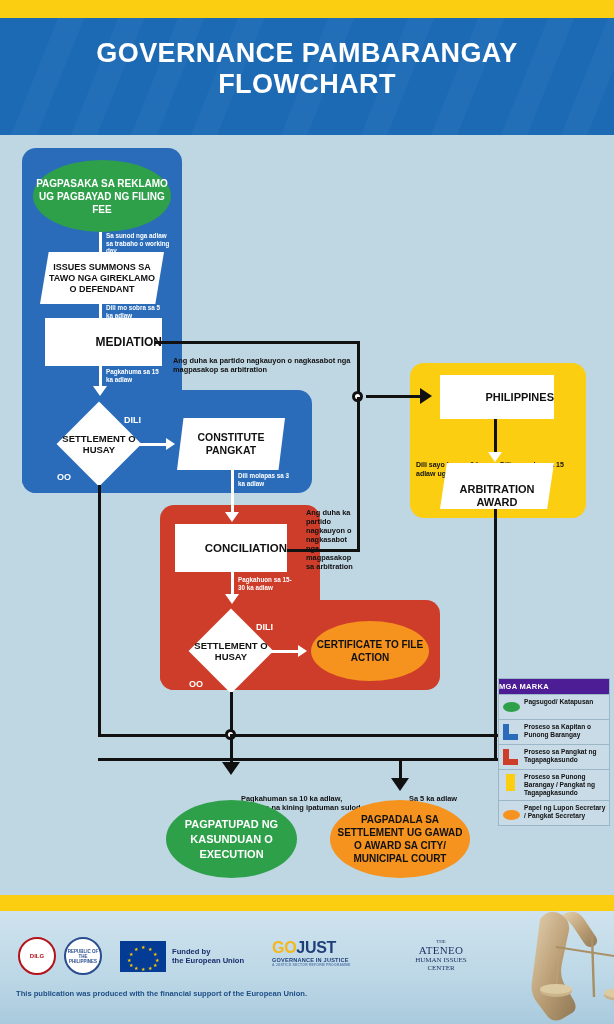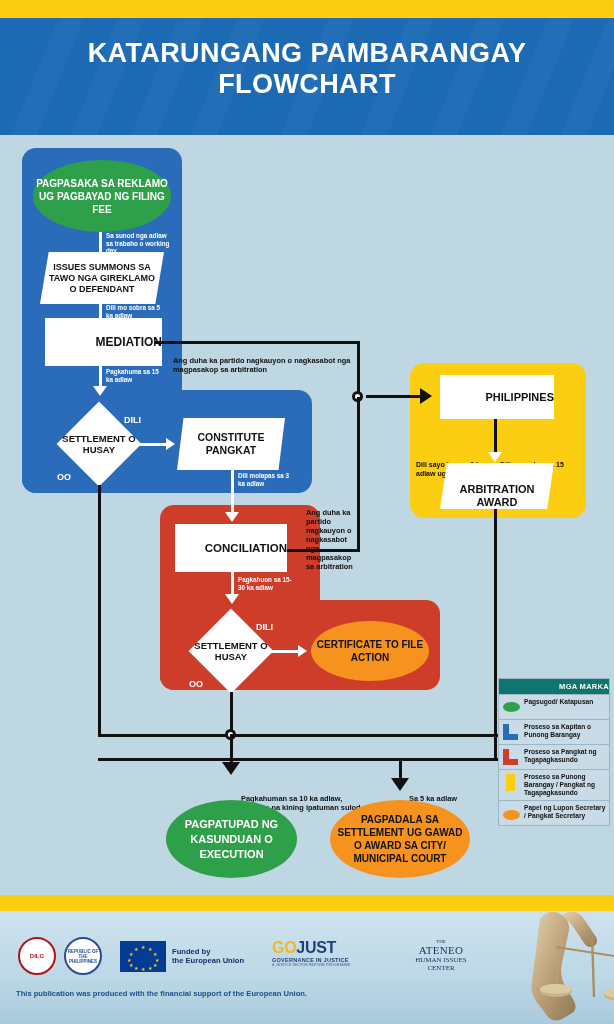--- a/index.html
+++ b/index.html
@@ -72,22 +72,22 @@
         background:#fff; border:3px solid #111; }
 
   .lbl{ position:absolute; font-size:6.3px; line-height:7.6px; font-weight:bold; }
   .lbl-w{ color:#fff; }
   .lbl-k{ color:#111;margin-top:34px; }
   .lbl-big{ font-size:9px; line-height:10px; font-weight:bold; color:#fff; }
 
   
   .legend{ position:absolute; left:498px; top:678px; width:112px;
       background:#c9dbe6; border:1px solid #9bb6c6; }
-  .legend-title{ background:#0f766e; color:#fff; font-weight:bold;
-      font-size:7.5px; text-align:right; padding:3px 0; letter-spacing:.3px; }
+  .legend-title{ background:#4c1d95; color:#fff; font-weight:bold;
+      font-size:7.5px; text-align:left; padding:3px 0; letter-spacing:.3px; }
   .legend-row{ display:flex; align-items:flex-start; gap:4px;
       padding:3px 3px 3px 4px; border-top:1px solid #9bb6c6; }
   .legend-sw{ flex:0 0 17px; height:17px; position:relative; margin-top:1px; }
   .sw-ell{ width:17px; height:10px; border-radius:50%; margin-top:3px; }
   .sw-L{ width:15px; height:16px; position:relative; }
   .sw-L:before{ content:""; position:absolute; left:0; top:0; width:6px; height:16px; }
   .sw-L:after{ content:""; position:absolute; left:0; bottom:0; width:15px; height:6px; }
   .sw-L.blue:before,.sw-L.blue:after{ background:#2a6cba; }
   .sw-L.red:before,.sw-L.red:after{ background:#ce3d2a; }
   .sw-bar{ width:9px; height:17px; background:#fbce11; margin-left:3px; }
@@ -135,21 +135,21 @@
         <i style="left:90px"></i>
         <i style="left:150px"></i>
       <i style="left:210px"></i>
         <i style="left:300px"></i>
         <i style="left:380px"></i>
       <i style="left:450px"></i>
         <i style="left:520px"></i>
         <i style="left:580px"></i>
     </div>
     <div class="header-title">
-      <span>KATARUNGANG PAMBARANGAY</span>
+      <span>GOVERNANCE PAMBARANGAY</span>
       <span class="l2">FLOWCHART</span>
     </div>
   </div>
 
   <div class="band band-blue" style="left:22px; top:148px; width:160px; height:345px;"></div>
   <div class="band band-blue" style="left:22px; top:390px; width:290px; height:103px;"></div>
   <div class="band band-red" style="left:160px; top:505px; width:160px; height:185px;"></div>
   <div class="band band-red" style="left:160px; top:600px; width:280px; height:90px;"></div>
   <div class="band band-yellow" style="left:410px; top:363px; width:176px; height:155px;"></div>
 

